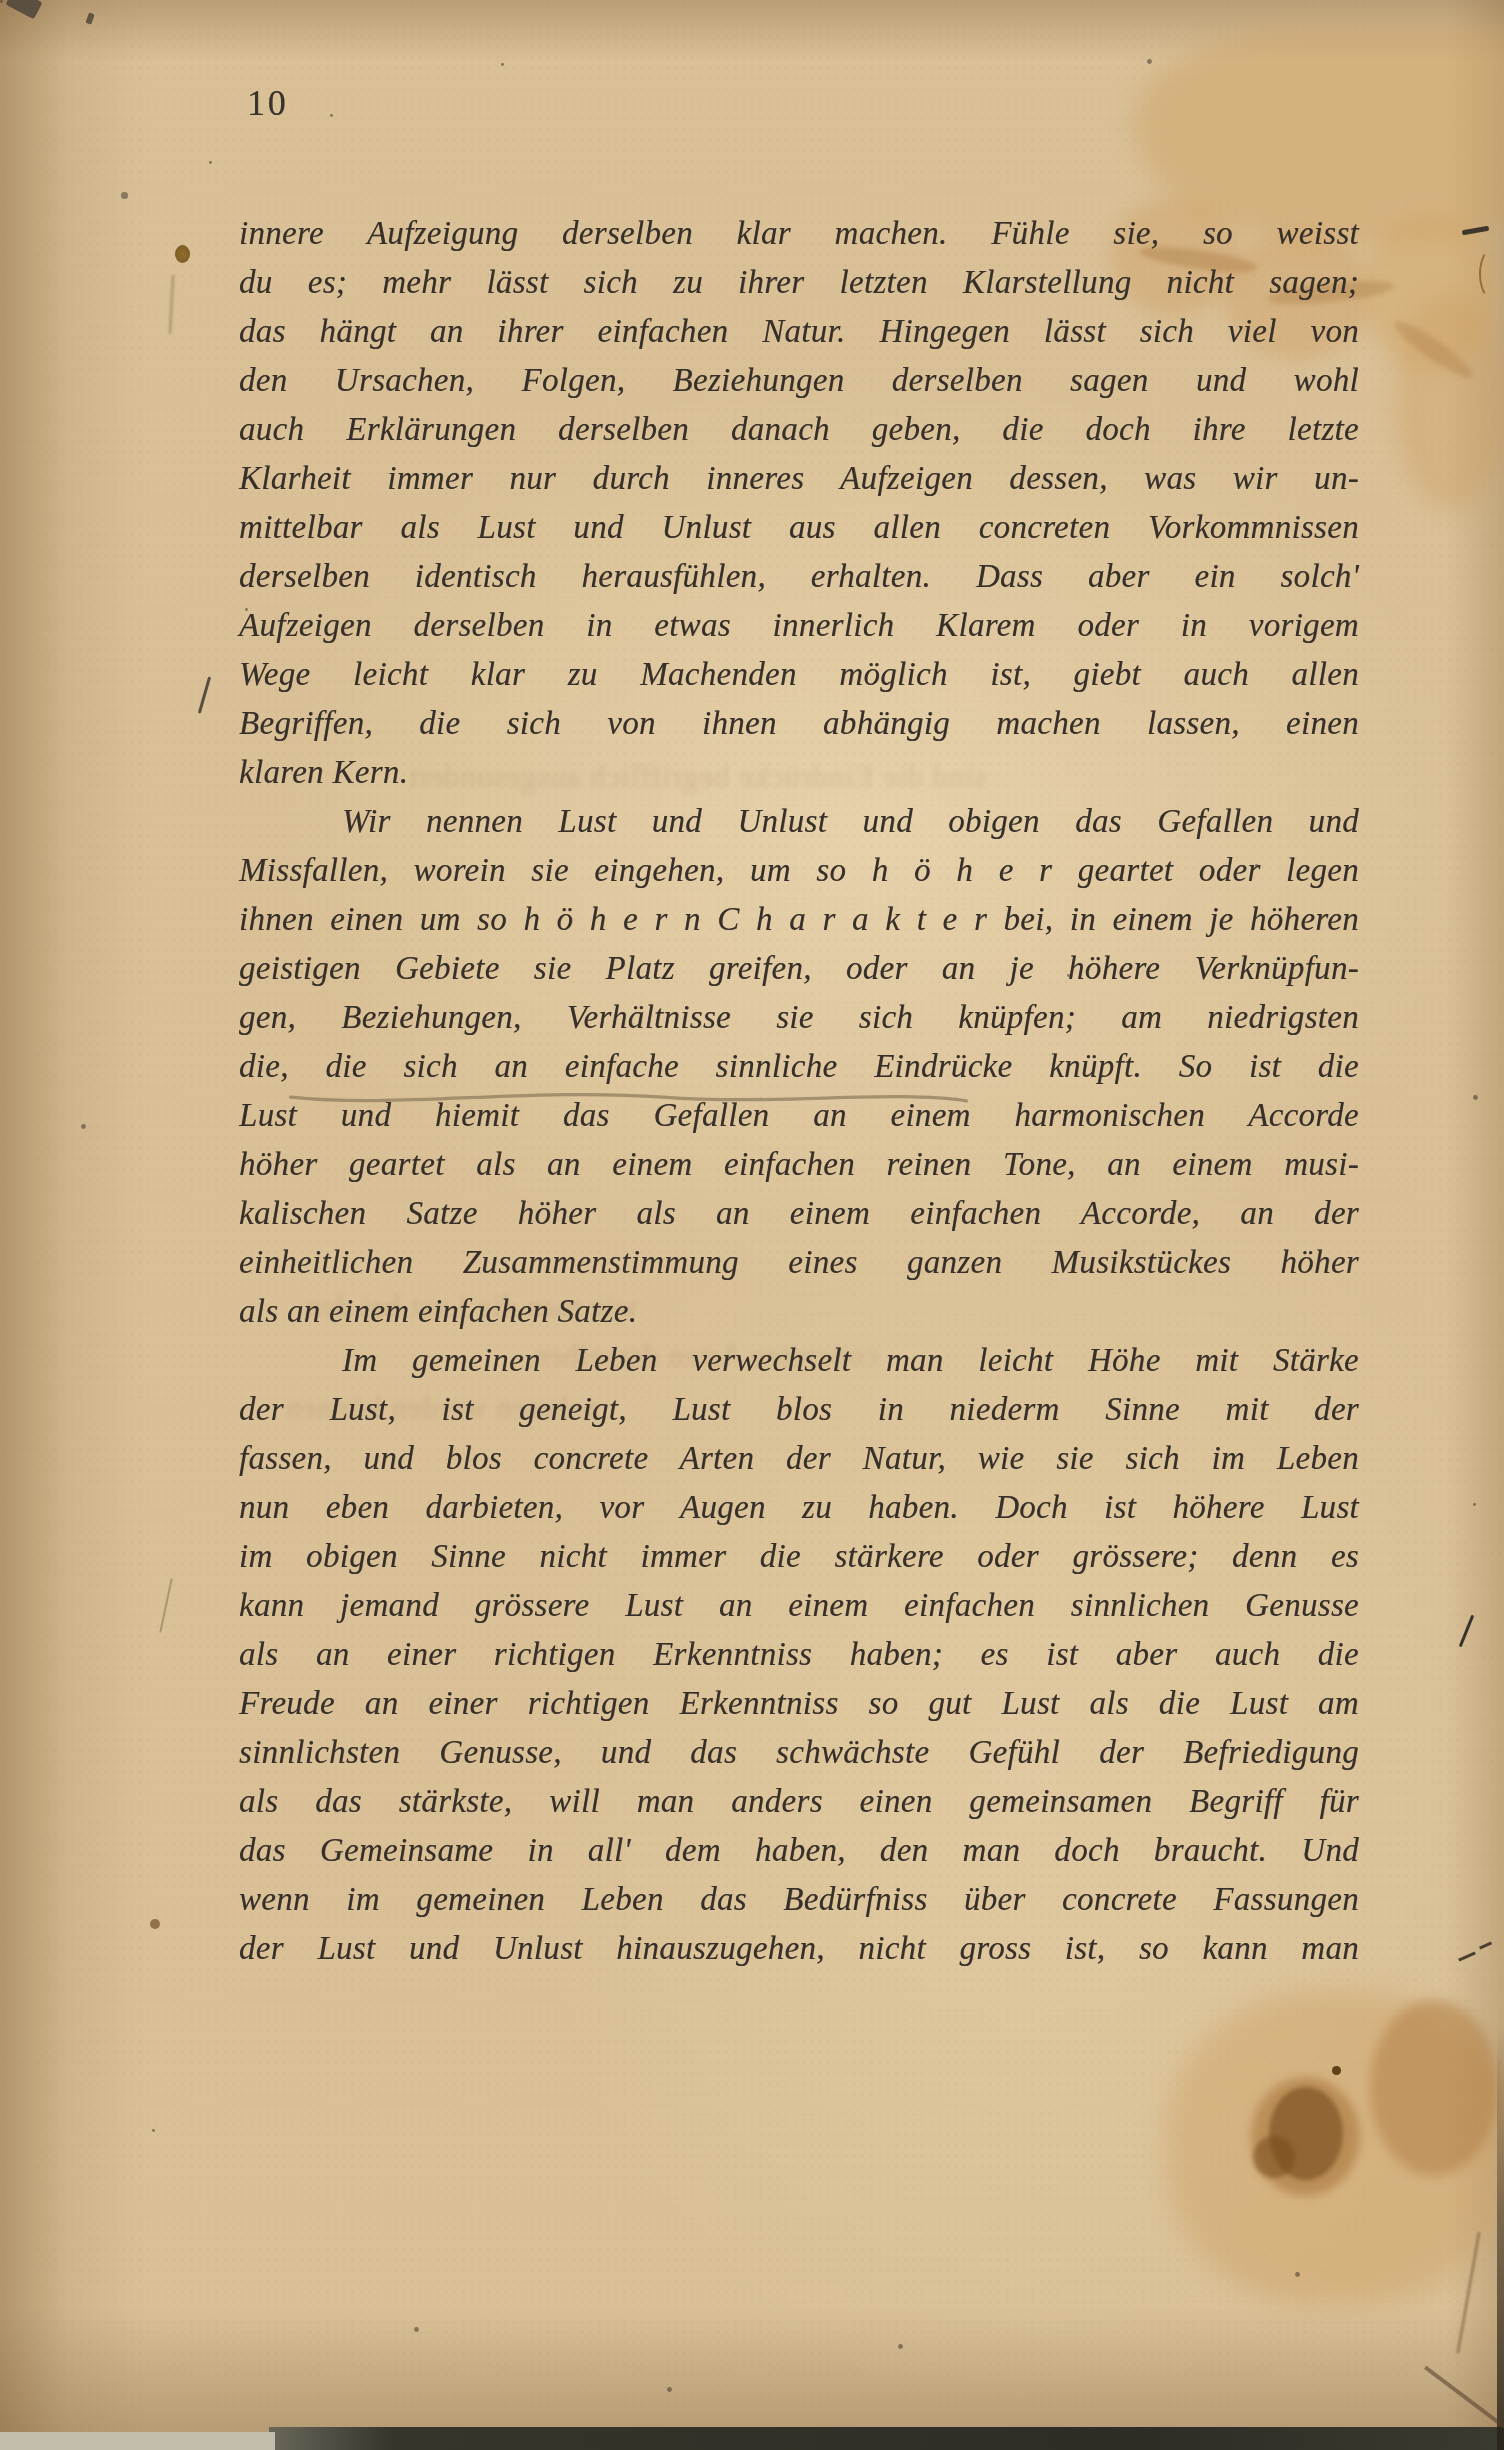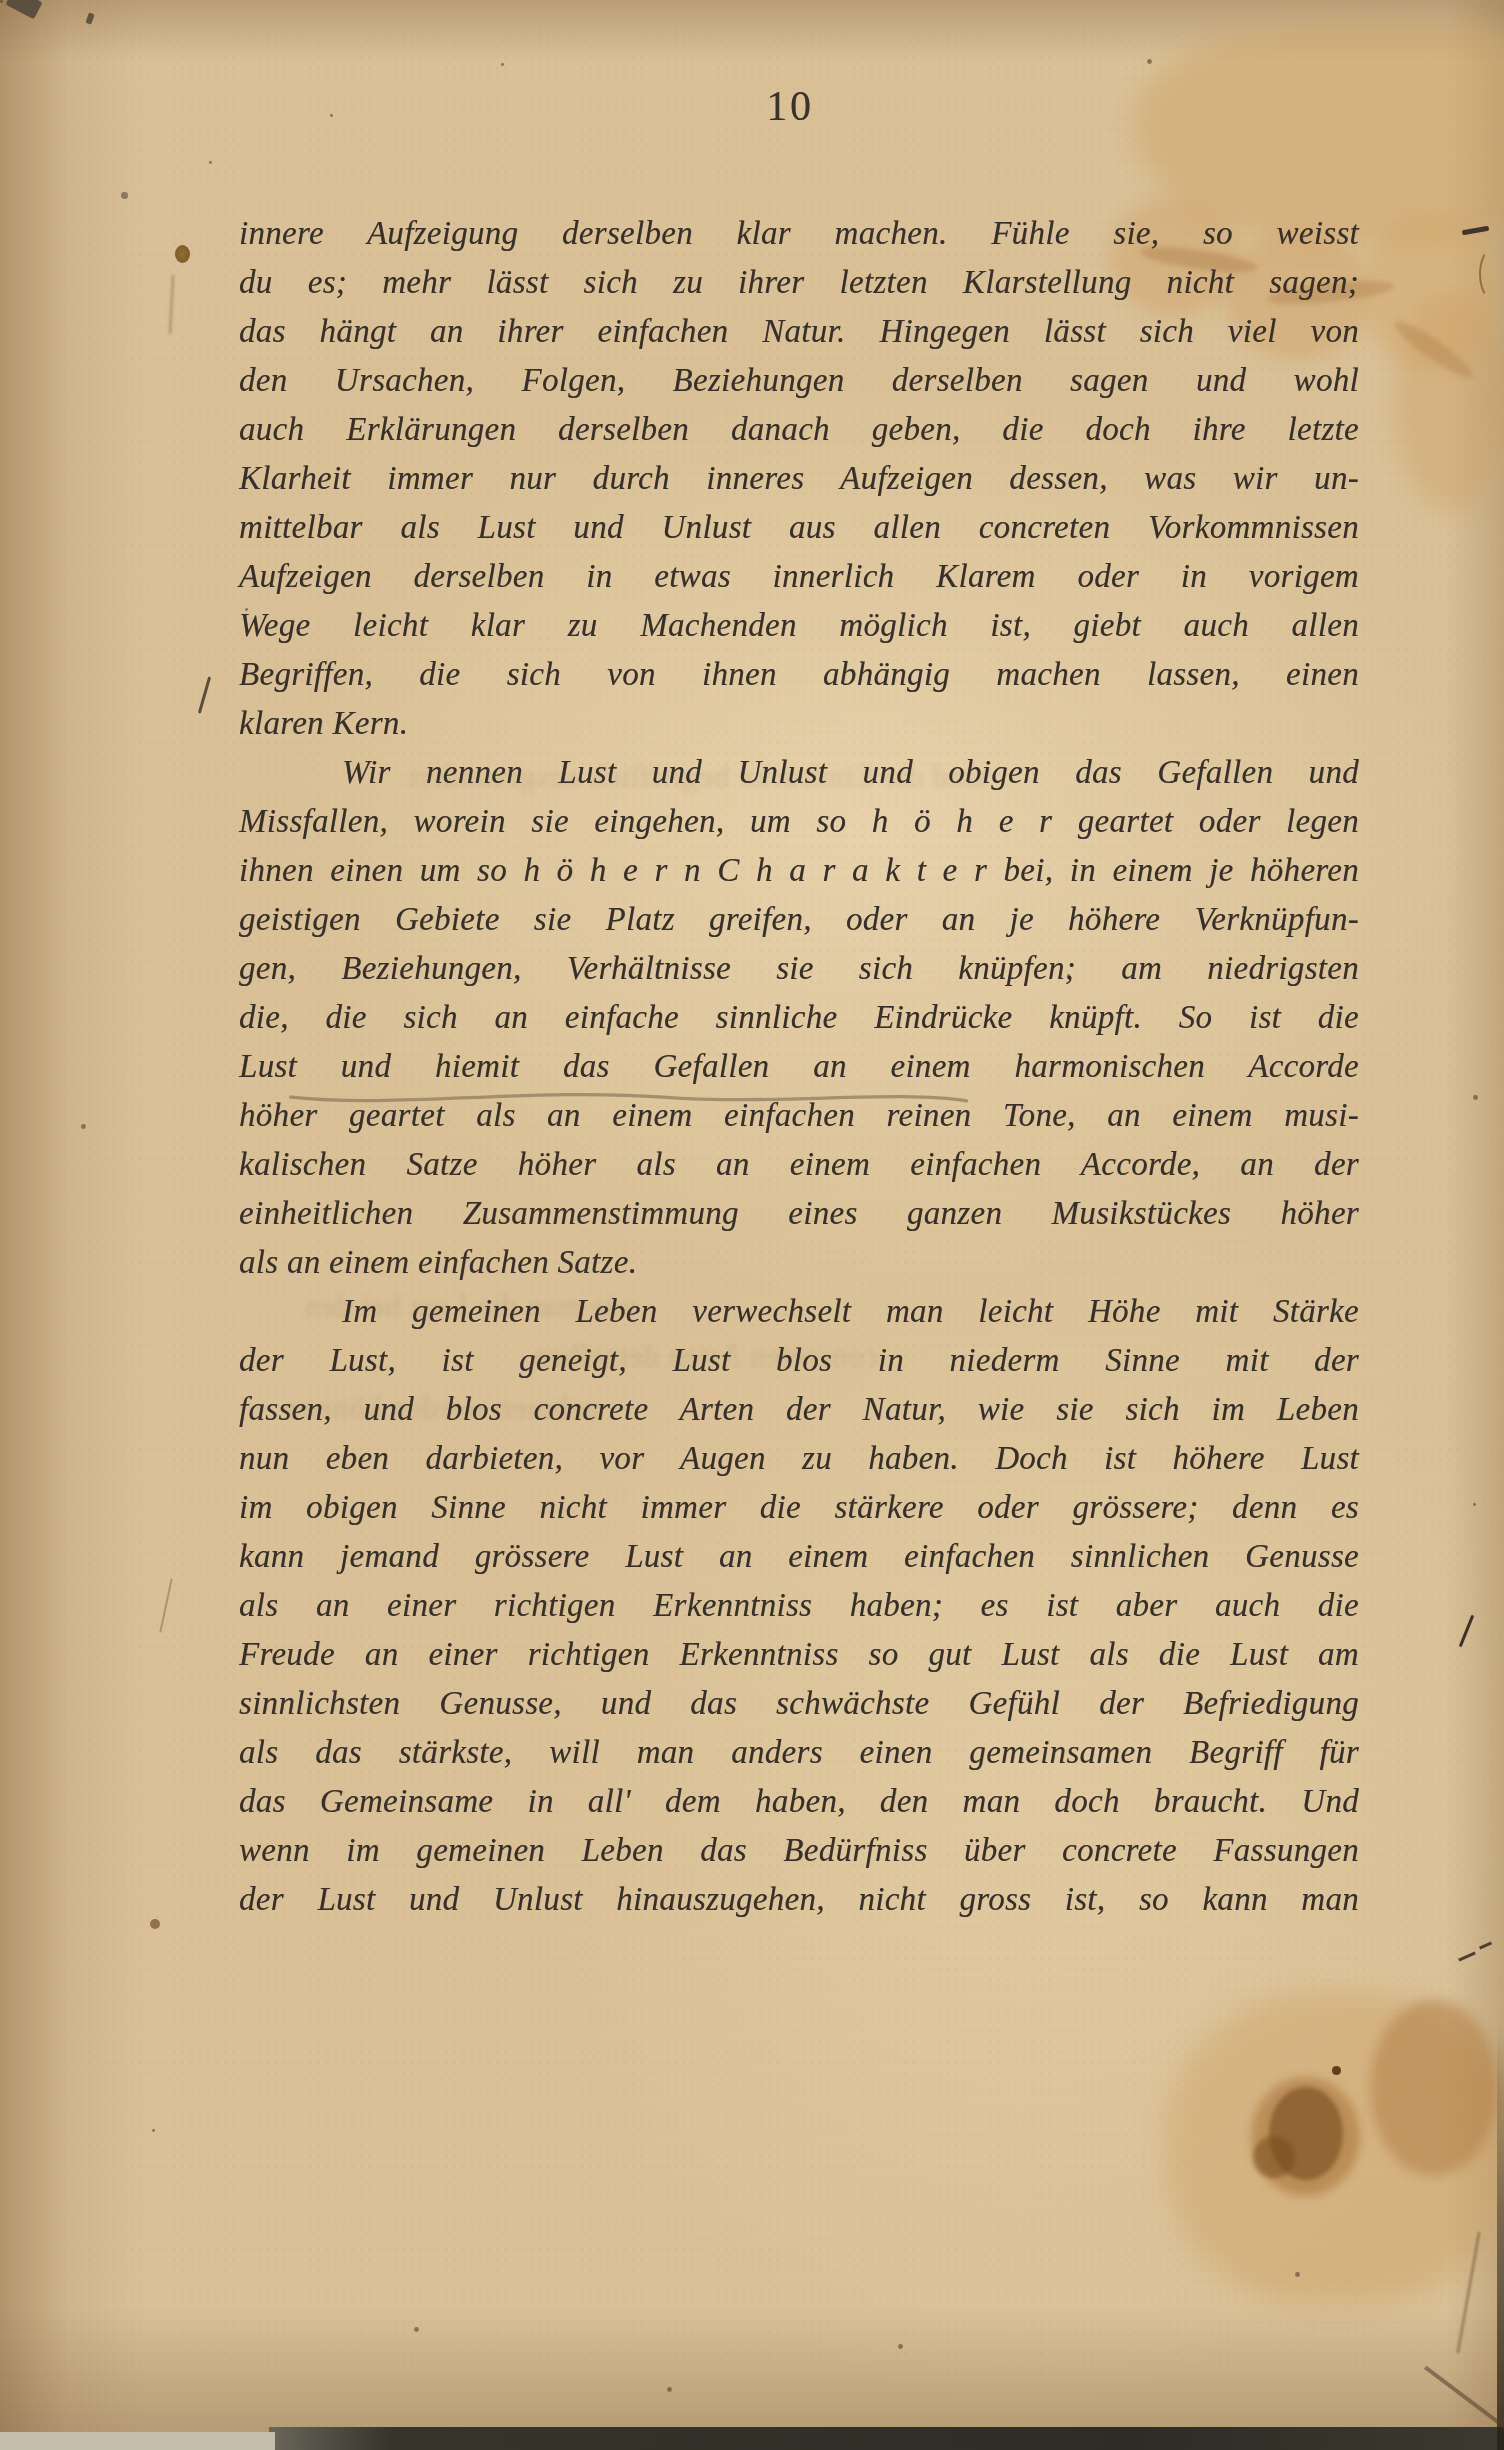--- a/index.html
+++ b/index.html
@@ -13,22 +13,22 @@
       radial-gradient(rgba(120,90,50,.06) 0.9px, rgba(120,90,50,0) 1.5px),
       radial-gradient(ellipse 854px 664px at 58% 34%, rgba(242,224,188,.55), rgba(242,224,188,0) 70%),
       radial-gradient(ellipse 712px 902px at 68% 72%, rgba(238,218,180,.35), rgba(238,218,180,0) 72%),
       linear-gradient(90deg, rgba(118,84,44,.40), rgba(118,84,44,.10) 68px, rgba(118,84,44,0) 147px),
       linear-gradient(270deg, rgba(125,92,50,.26), rgba(125,92,50,0) 59px),
       linear-gradient(180deg, rgba(115,82,45,.30), rgba(115,82,45,0) 61px),
       linear-gradient(0deg, rgba(108,78,44,.36), rgba(108,78,44,0) 142px);
     background-size:8.5px 10.4px,auto,auto,auto,auto,auto,auto;
   }
   .page-number{
-    position:absolute;left:230px;top:82px;width:1120px;
-    text-align:center;font-size:42px;letter-spacing:2.8px;
+    position:absolute;left:247px;top:82px;width:1120px;
+    text-align:left;font-size:36px;letter-spacing:2.8px;
     color:#3a332b;text-shadow:0.3px 0.4px 0.6px rgba(40,30,20,.45);
   }
   .textblock{
     position:absolute;left:239px;top:209px;width:1120px;
     font-size:33px;line-height:49px;letter-spacing:0.3px;
     color:#37302a;text-shadow:0.3px 0.4px 0.6px rgba(45,34,22,.42);
   }
   .ln{height:49px;text-align:justify;text-align-last:justify;white-space:nowrap;font-style:italic;}
   .ln.end{text-align-last:left;}
   .ln.ind{padding-left:103px;}
@@ -131,20 +131,21 @@
   <div class="page-number">10</div>
 
   <div class="textblock">
     <div class="ln">innere Aufzeigung derselben klar machen. Fühle sie, so weisst</div>
     <div class="ln">du es; mehr lässt sich zu ihrer letzten Klarstellung nicht sagen;</div>
     <div class="ln">das hängt an ihrer einfachen Natur. Hingegen lässt sich viel von</div>
     <div class="ln">den Ursachen, Folgen, Beziehungen derselben sagen und wohl</div>
     <div class="ln">auch Erklärungen derselben danach geben, die doch ihre letzte</div>
     <div class="ln">Klarheit immer nur durch inneres Aufzeigen dessen, was wir un-</div>
     <div class="ln">mittelbar als Lust und Unlust aus allen concreten Vorkommnissen</div>
+    <div class="ln">derselben identisch herausfühlen, erhalten. Dass aber ein solch'</div>
     <div class="ln">Aufzeigen derselben in etwas innerlich Klarem oder in vorigem</div>
     <div class="ln">Wege leicht klar zu Machenden möglich ist, giebt auch allen</div>
     <div class="ln">Begriffen, die sich von ihnen abhängig machen lassen, einen</div>
     <div class="ln end">klaren Kern.</div>
 
     <div class="ln ind">Wir nennen Lust und Unlust und obigen das Gefallen und</div>
     <div class="ln">Missfallen, worein sie eingehen, um so h ö h e r geartet oder legen</div>
     <div class="ln">ihnen einen um so h ö h e r n  C h a r a k t e r bei, in einem je höheren</div>
     <div class="ln">geistigen Gebiete sie Platz greifen, oder an je höhere Verknüpfun-</div>
     <div class="ln">gen, Beziehungen, Verhältnisse sie sich knüpfen; am niedrigsten</div>

